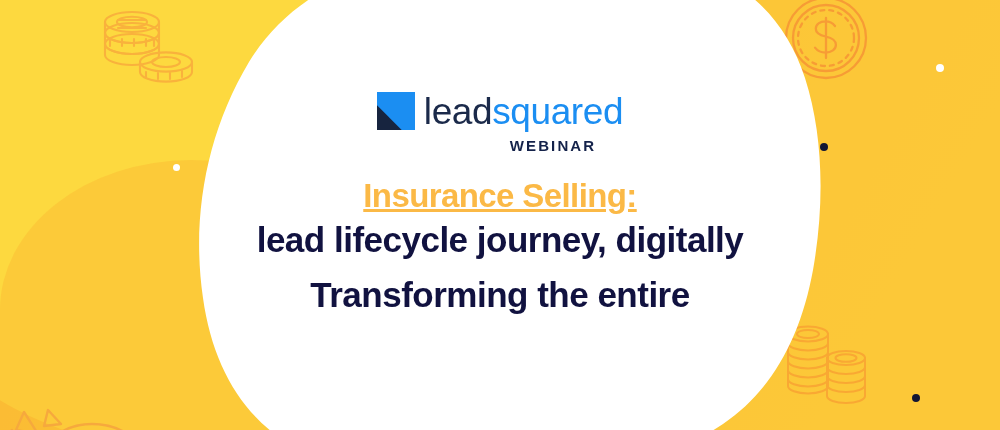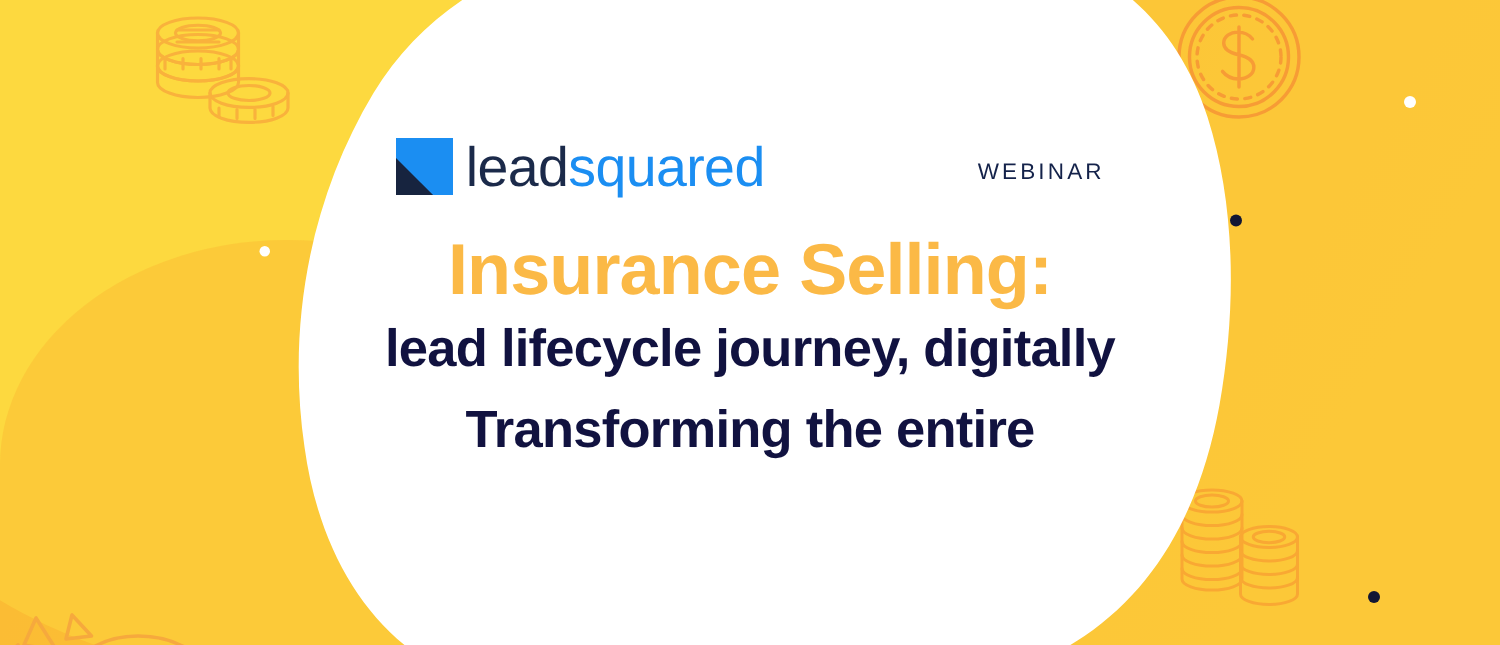--- a/index.html
+++ b/index.html
@@ -90,22 +90,22 @@
     position: absolute;
     inset: 0;
     display: flex;
     flex-direction: column;
     align-items: center;
     z-index: 5;
   }
   .logo-block {
     margin-top: 92px;
     display: flex;
+    flex-direction: column;
     align-items: center;
-    gap: 36px;
   }
   .logo-row {
     display: flex;
     align-items: center;
     gap: 9px;
   }
   .logo-mark { width: 38px; height: 38px; display: block; }
   .logo-word {
     font-size: 37px;
     font-weight: 400;
@@ -113,33 +113,34 @@
     line-height: 1;
     white-space: nowrap;
   }
   .logo-word .w-lead { color: #1b2a4a; }
   .logo-word .w-squared { color: #1b8ef2; }
 
   .webinar {
     margin-top: 7px;
     margin-left: 106px;
     font-size: 15px;
-    font-weight: normal;
+    font-weight: bold;
     letter-spacing: 2.1px;
     color: #14224a;
   }
 
   .headline {
     margin-top: 24px;
-    font-size: 48px;
+    font-size: 33px;
     font-weight: bold;
     letter-spacing: -0.6px;
     color: #fbb946;
     line-height: 1.12;
     text-align: center;
+    text-decoration: underline;
   }
   .subline {
     margin-top: 8px;
     font-size: 35px;
     font-weight: bold;
     letter-spacing: -0.5px;
     color: #111240;
     line-height: 1.33;
     text-align: center;
   }

